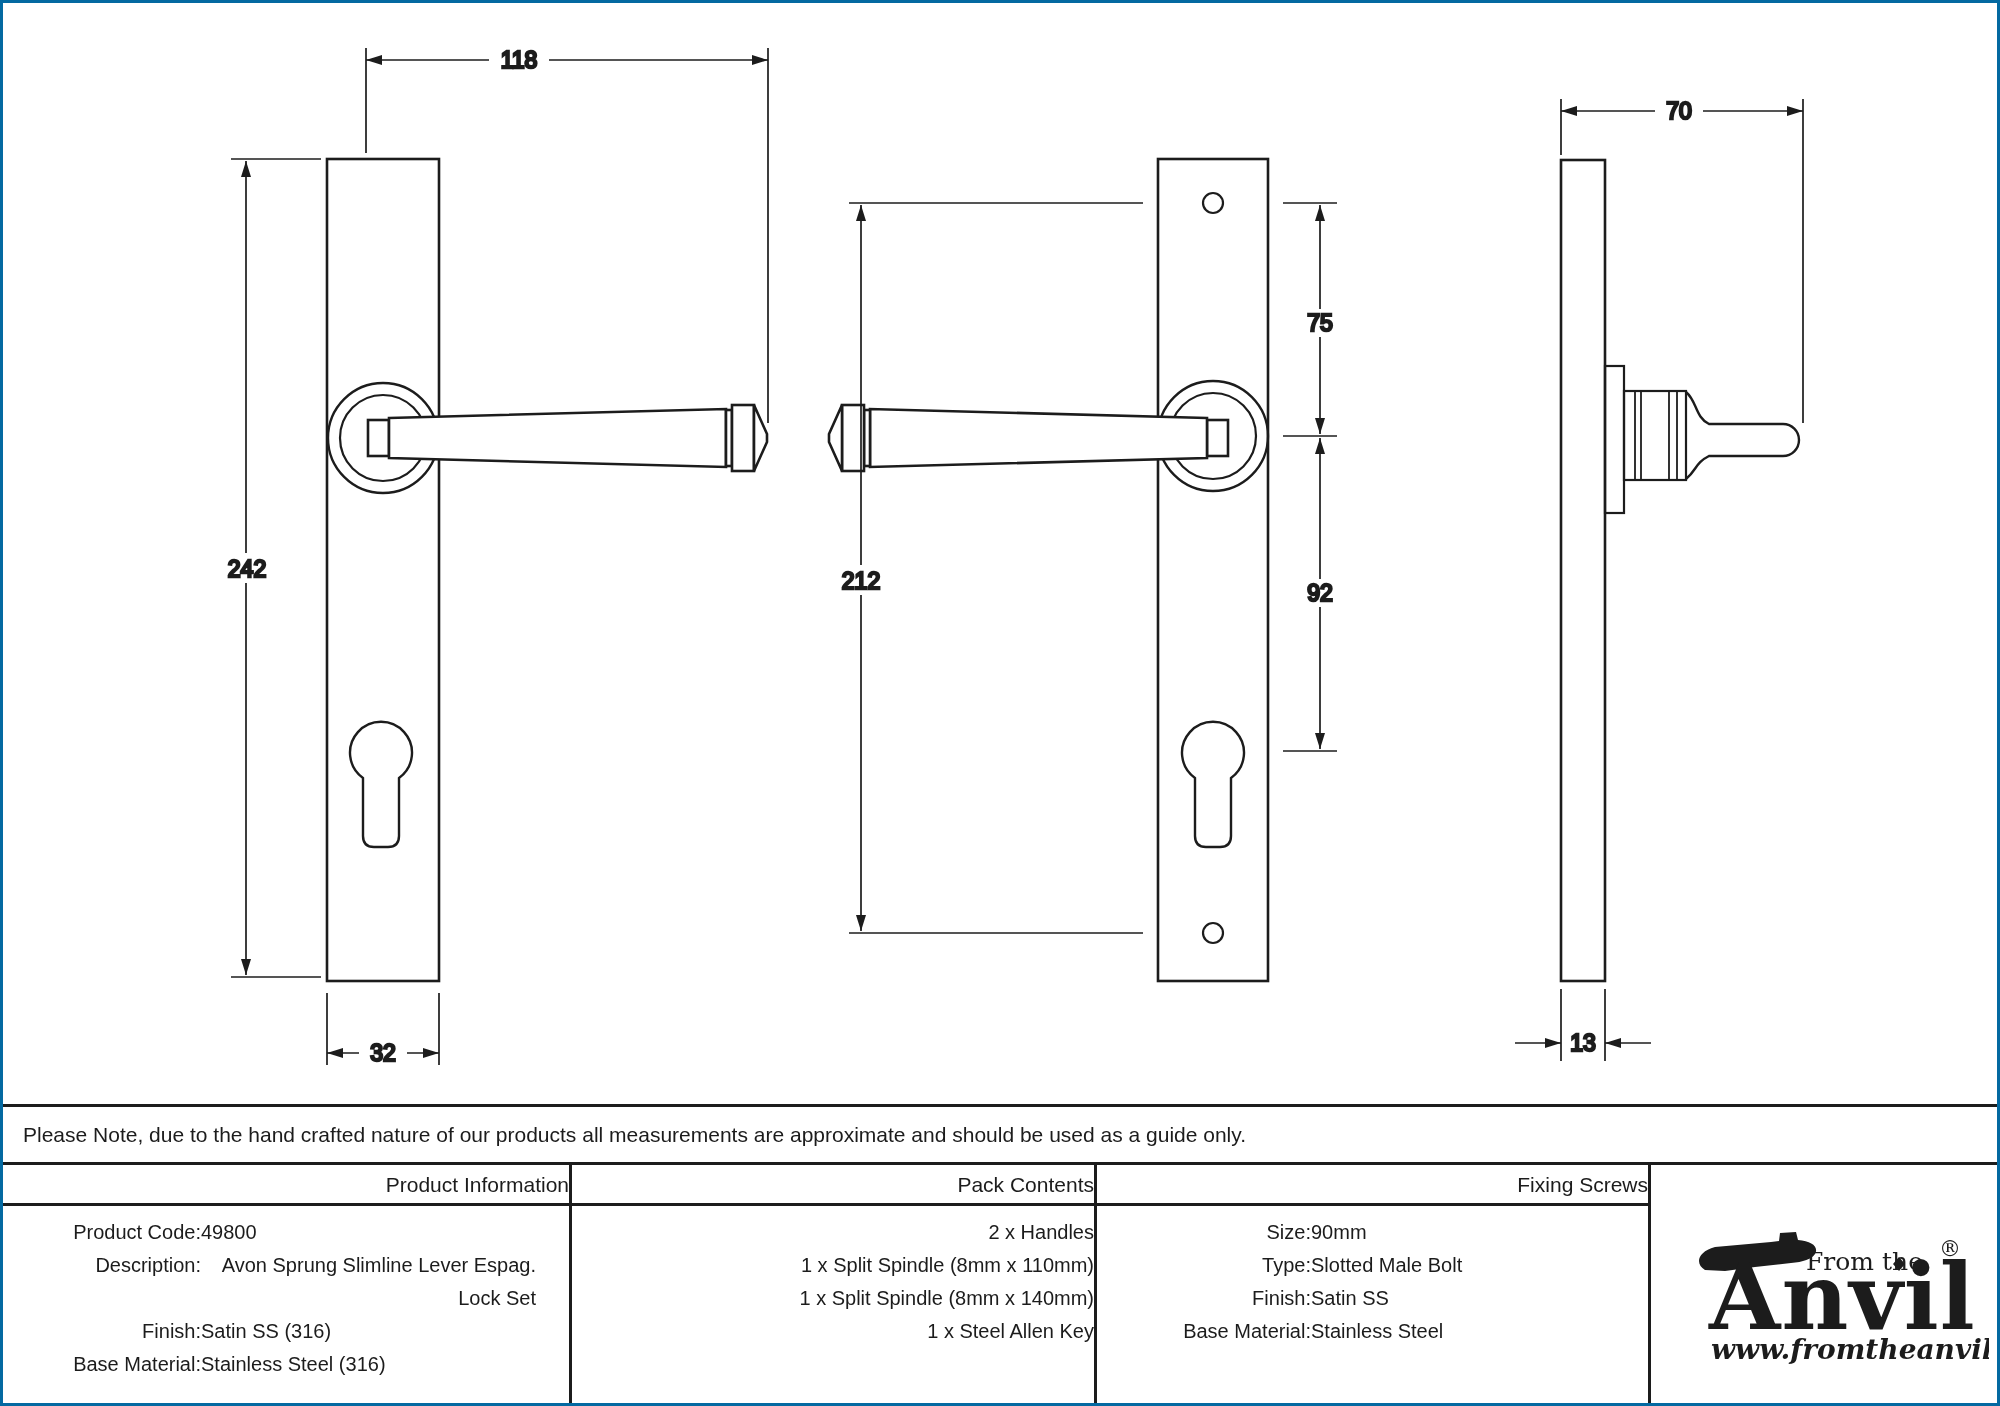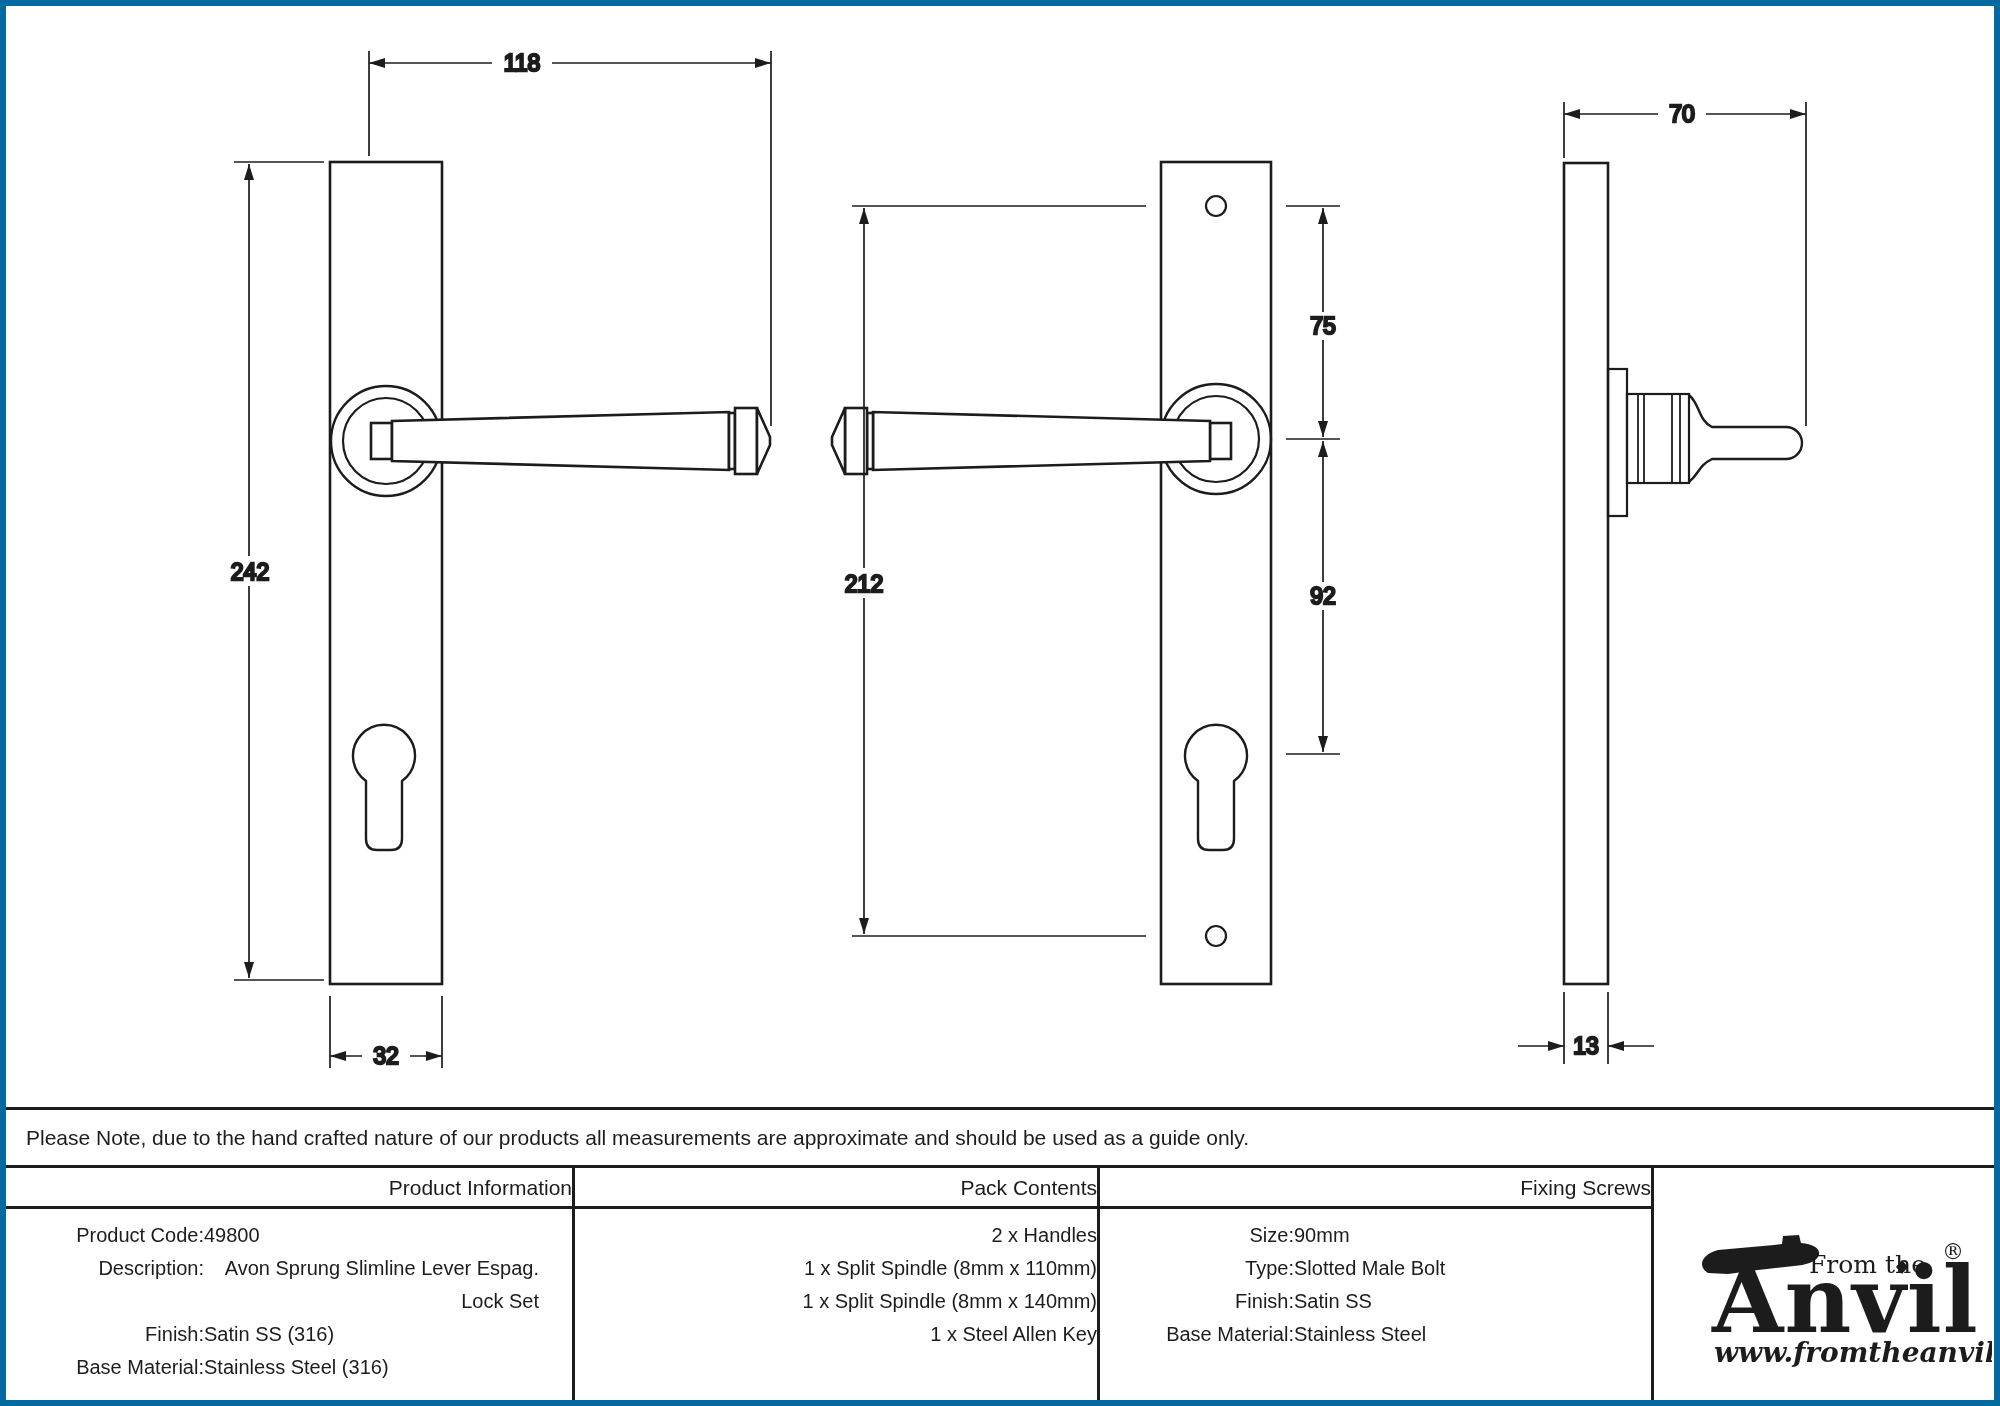--- a/index.html
+++ b/index.html
@@ -1,18 +1,18 @@
 <!DOCTYPE html>
 <html><head>
 <meta charset="utf-8">
 <style>
   html,body{margin:0;padding:0;background:#e8e8e8;}
   .page{
     position:relative;width:2000px;height:1406px;background:#ffffff;
-    border:6px solid #0369a1;box-sizing:border-box;overflow:hidden;
+    border:3px solid #0369a1;box-sizing:border-box;overflow:hidden;
     font-family:"Liberation Sans",sans-serif;color:#1c1c1c;
   }
   .drawing-area{position:absolute;left:0;top:0;width:1994px;height:1100px;}
   svg text{font-family:"Liberation Sans",sans-serif;fill:#1c1c1c;}
   .dim-label{font-size:23px;}
   .note-bar{
     position:absolute;left:0;top:1101px;width:1994px;height:61px;
     border-top:3px solid #1c1c1c;border-bottom:3px solid #1c1c1c;box-sizing:border-box;
     line-height:55px;padding-left:20px;font-size:21px;white-space:nowrap;
   }
@@ -27,21 +27,21 @@
   .v{flex:0 0 auto;}
   #panel-product .panel-header{padding-left:18px;}
   #panel-product .panel-body{padding-left:18px;}
   #panel-product .k{width:180px;}
   #panel-product .v{max-width:335px;}
   #panel-pack .panel-header{padding-left:26px;}
   #panel-pack .panel-body{padding-left:26px;}
   #panel-pack .list-item{line-height:33px;}
   #panel-fixing .panel-header{padding-left:22px;}
   #panel-fixing .panel-body{padding-left:22px;}
-  #panel-fixing .k{width:172px;}
+  #panel-fixing .k{width:172px;margin-left:20px;}
   .logo-cell{position:absolute;left:1648px;top:17px;width:346px;height:241px;}
   .logo-cell svg{position:absolute;left:8px;top:44px;}
   .serif{font-family:"DejaVu Serif","Liberation Serif",serif;}
 </style>
 </head>
 <body>
 
 <div class="page">
 
   <div class="drawing-area">

